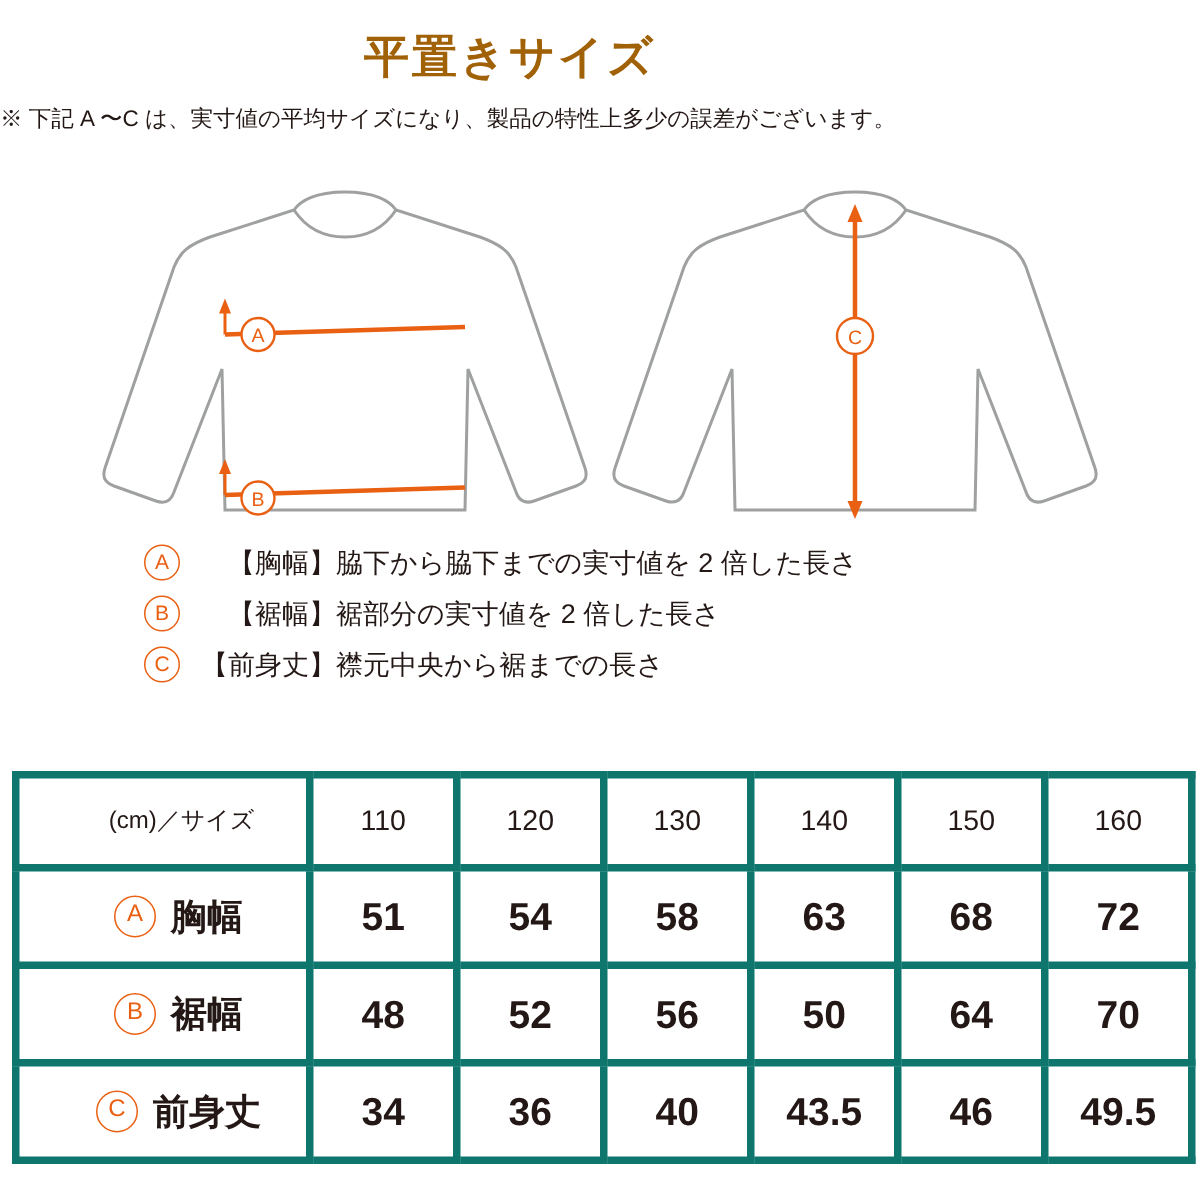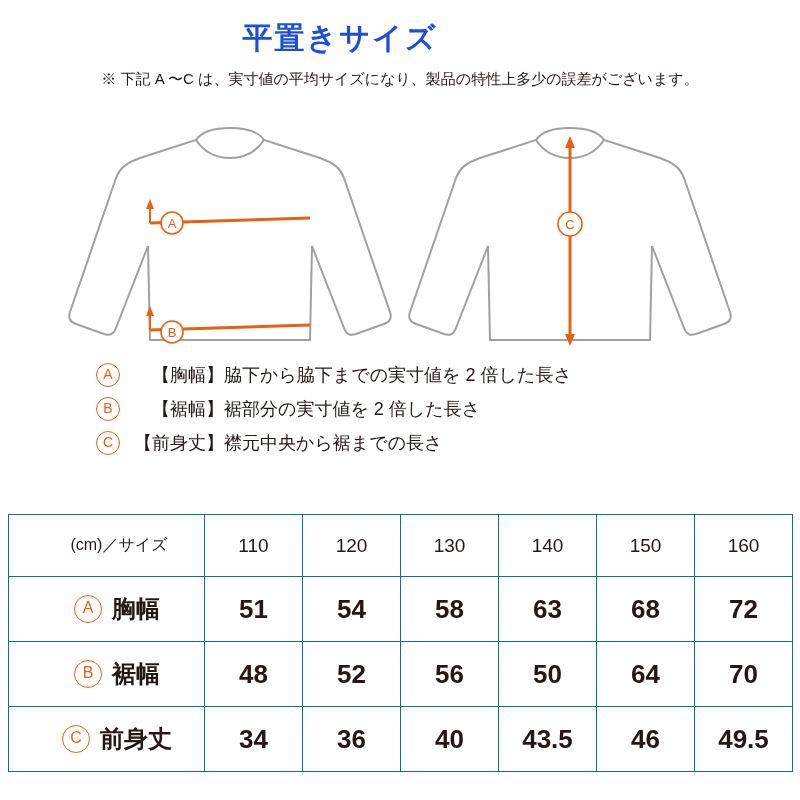--- a/index.html
+++ b/index.html
@@ -21,28 +21,28 @@
   }
   .title {
     position: absolute;
     top: 18px;
     left: 0;
     width: 680px;
     text-align: center;
     font-size: 30px;
     font-weight: bold;
     letter-spacing: 2px;
-    color: #1d4ed8;
+    color: #a16207;
   }
   .note {
     position: absolute;
     top: 70px;
     left: 0;
     width: 800px;
-    text-align: center;
+    text-align: left;
     font-size: 15px;
     color: #231815;
   }
   .figures {
     position: absolute;
     top: 106px;
     left: 0;
     width: 800px;
     height: 250px;
   }
@@ -84,21 +84,21 @@
   table.size-table {
     position: absolute;
     top: 514px;
     left: 8px;
     width: 784px;
     border-collapse: collapse;
     table-layout: fixed;
   }
   table.size-table th,
   table.size-table td {
-    border: 1px solid #0f766e;
+    border: 5px solid #0f766e;
     text-align: center;
     font-family: "Liberation Sans", sans-serif;
     color: #231815;
     margin-left: 16px;
   }
   table.size-table tr { height: 65px; }
   table.size-table tr:first-child { height: 62px; }
   th.head-label {
     font-size: 16px;
     font-weight: normal;

